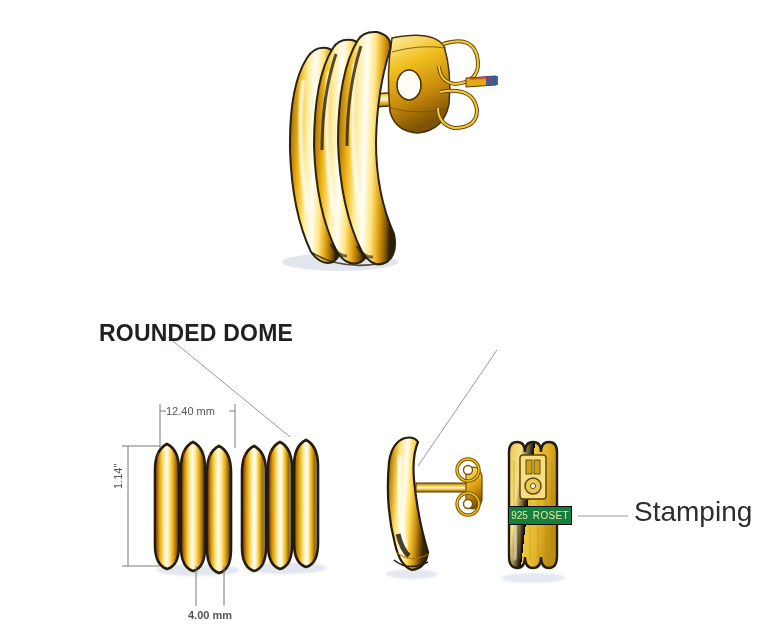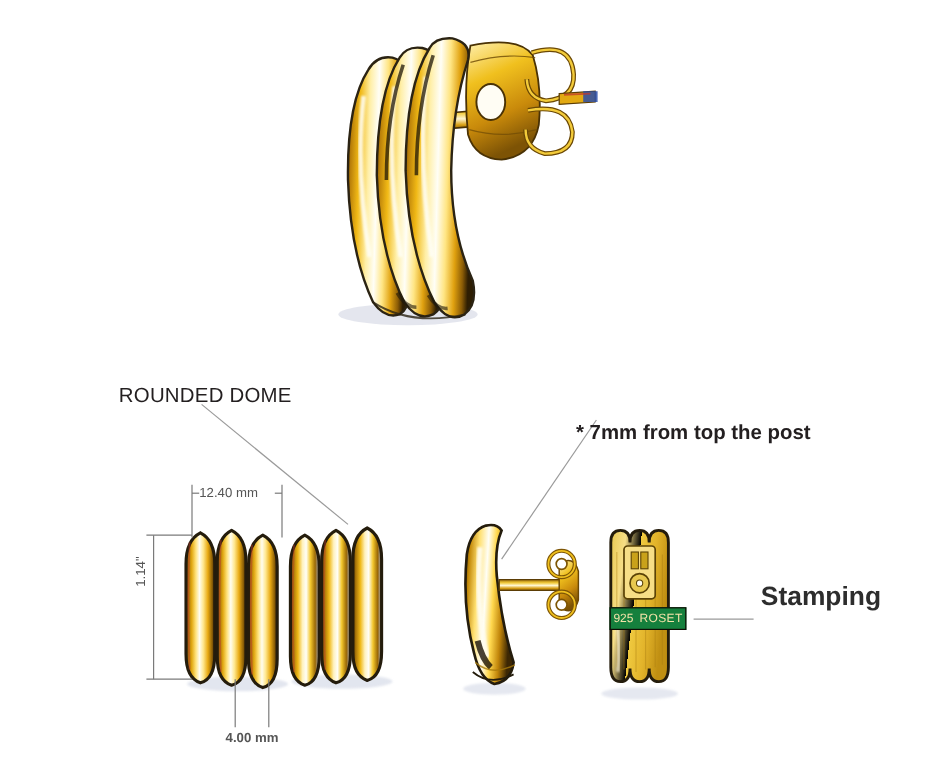--- a/index.html
+++ b/index.html
@@ -5,27 +5,27 @@
   html,body{margin:0;padding:0;}
   body{
     width:782px;height:642px;background:#ffffff;position:relative;
     font-family:"Liberation Sans", sans-serif;
     overflow:hidden;
   }
   .layer{position:absolute;left:0;top:0;width:782px;height:642px;}
   .txt{position:absolute;white-space:pre;color:#231f20;}
 
   #rounded-dome-label{
-    left:99px;top:320px;font-size:17px;font-weight:normal;letter-spacing:.2px;
+    left:99px;top:320px;font-size:23px;font-weight:bold;letter-spacing:.2px;
   }
   #note-block{
     left:480px;top:298px;font-size:17px;font-weight:bold;line-height:25px;
   }
   #stamping-label{
-    left:634px;top:484px;font-size:22px;font-weight:bold;color:#2d2d2d;
+    left:634px;top:496px;font-size:28px;font-weight:normal;color:#2d2d2d;
   }
   .dimtext{position:absolute;font-size:11px;color:#555;white-space:pre;}
   #dim-width-text{left:166px;top:405px;}
   #dim-depth-text{left:188px;top:609px;font-weight:bold;}
   #dim-height-text{
     left:112px;top:489px;transform:rotate(-90deg);transform-origin:left top;
   }
   .stampbox{
     position:absolute;left:508px;top:506px;width:62px;height:17px;
     background:#15803d;border:1px solid #0d0a03;
@@ -254,21 +254,20 @@
   <g stroke="#9a9a9a" fill="none" stroke-width="1">
     <path d="M168 337 L290 437"></path>
     <path d="M497 350 L418 466"></path>
     <path d="M578 516 L628 516"></path>
   </g>
 </svg>
 
 <div class="txt" id="rounded-dome-label">ROUNDED DOME</div>
 
 <div id="note-block" class="txt">
-  <div>* 7mm from top the post</div>
 </div>
 
 <div class="txt" id="stamping-label">Stamping</div>
 
 <div class="dimtext" id="dim-width-text">12.40 mm</div>
 <div class="dimtext" id="dim-height-text">1.14"</div>
 <div class="dimtext" id="dim-depth-text">4.00 mm</div>
 
 <div class="stampbox">
   <span>925</span>

